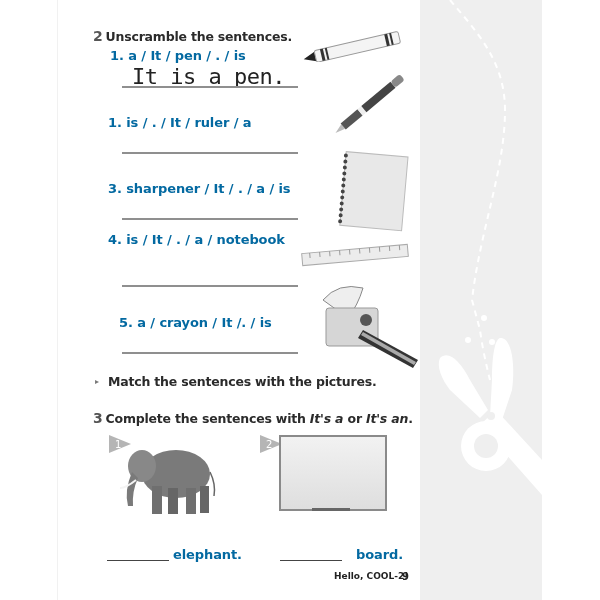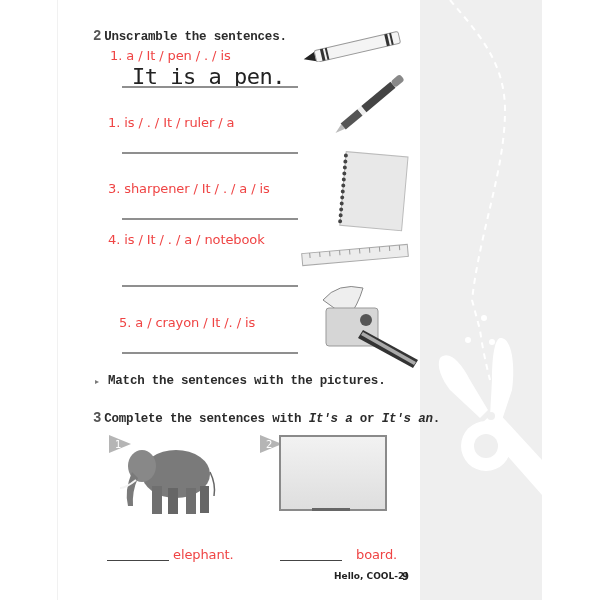--- a/index.html
+++ b/index.html
@@ -1,23 +1,23 @@
 <!DOCTYPE html>
 <html><head>
 <meta charset="utf-8">
 <style>
   html, body { margin:0; padding:0; }
   body { width:600px; height:600px; background:#ffffff; position:relative; overflow:hidden;
          font-family:"DejaVu Sans", sans-serif; color:#333; }
   .abs { position:absolute; }
   .left-rule { left:57px; top:0; width:1px; height:600px; background:#f1f1f1; }
   .strip { left:420px; top:0; width:122px; height:600px; background:#efefef; }
-  .heading { font-size:12.5px; font-weight:bold; color:#2b2b2b; letter-spacing:-0.2px; white-space:nowrap;font-family:Liberation Mono, monospace; }
+  .heading { font-size:12.5px; font-weight:bold; color:#2b2b2b; letter-spacing:-0.2px; white-space:nowrap; }
   .heading .num { font-size:14px; color:#555; margin-right:3px; }
-  .item { font-size:13px; color:#ef4444; white-space:nowrap; letter-spacing:-0.1px; }
+  .item { font-size:13px; color:#0369a1; white-space:nowrap; letter-spacing:-0.1px;font-weight:bold; }
   .line { height:2px; background:#8f8f8f; }
   .answer { font-family:"DejaVu Sans Mono", monospace; font-size:22px; color:#222; letter-spacing:-0.5px; }
   .bullet { font-size:8px; color:#777; }
   .footer { font-size:9px; font-weight:bold; color:#222; white-space:nowrap; }
   .badge { width:22px; height:18px; }
   .blank { height:1px; background:#444; }
 </style>
 </head>
 <body>
 

